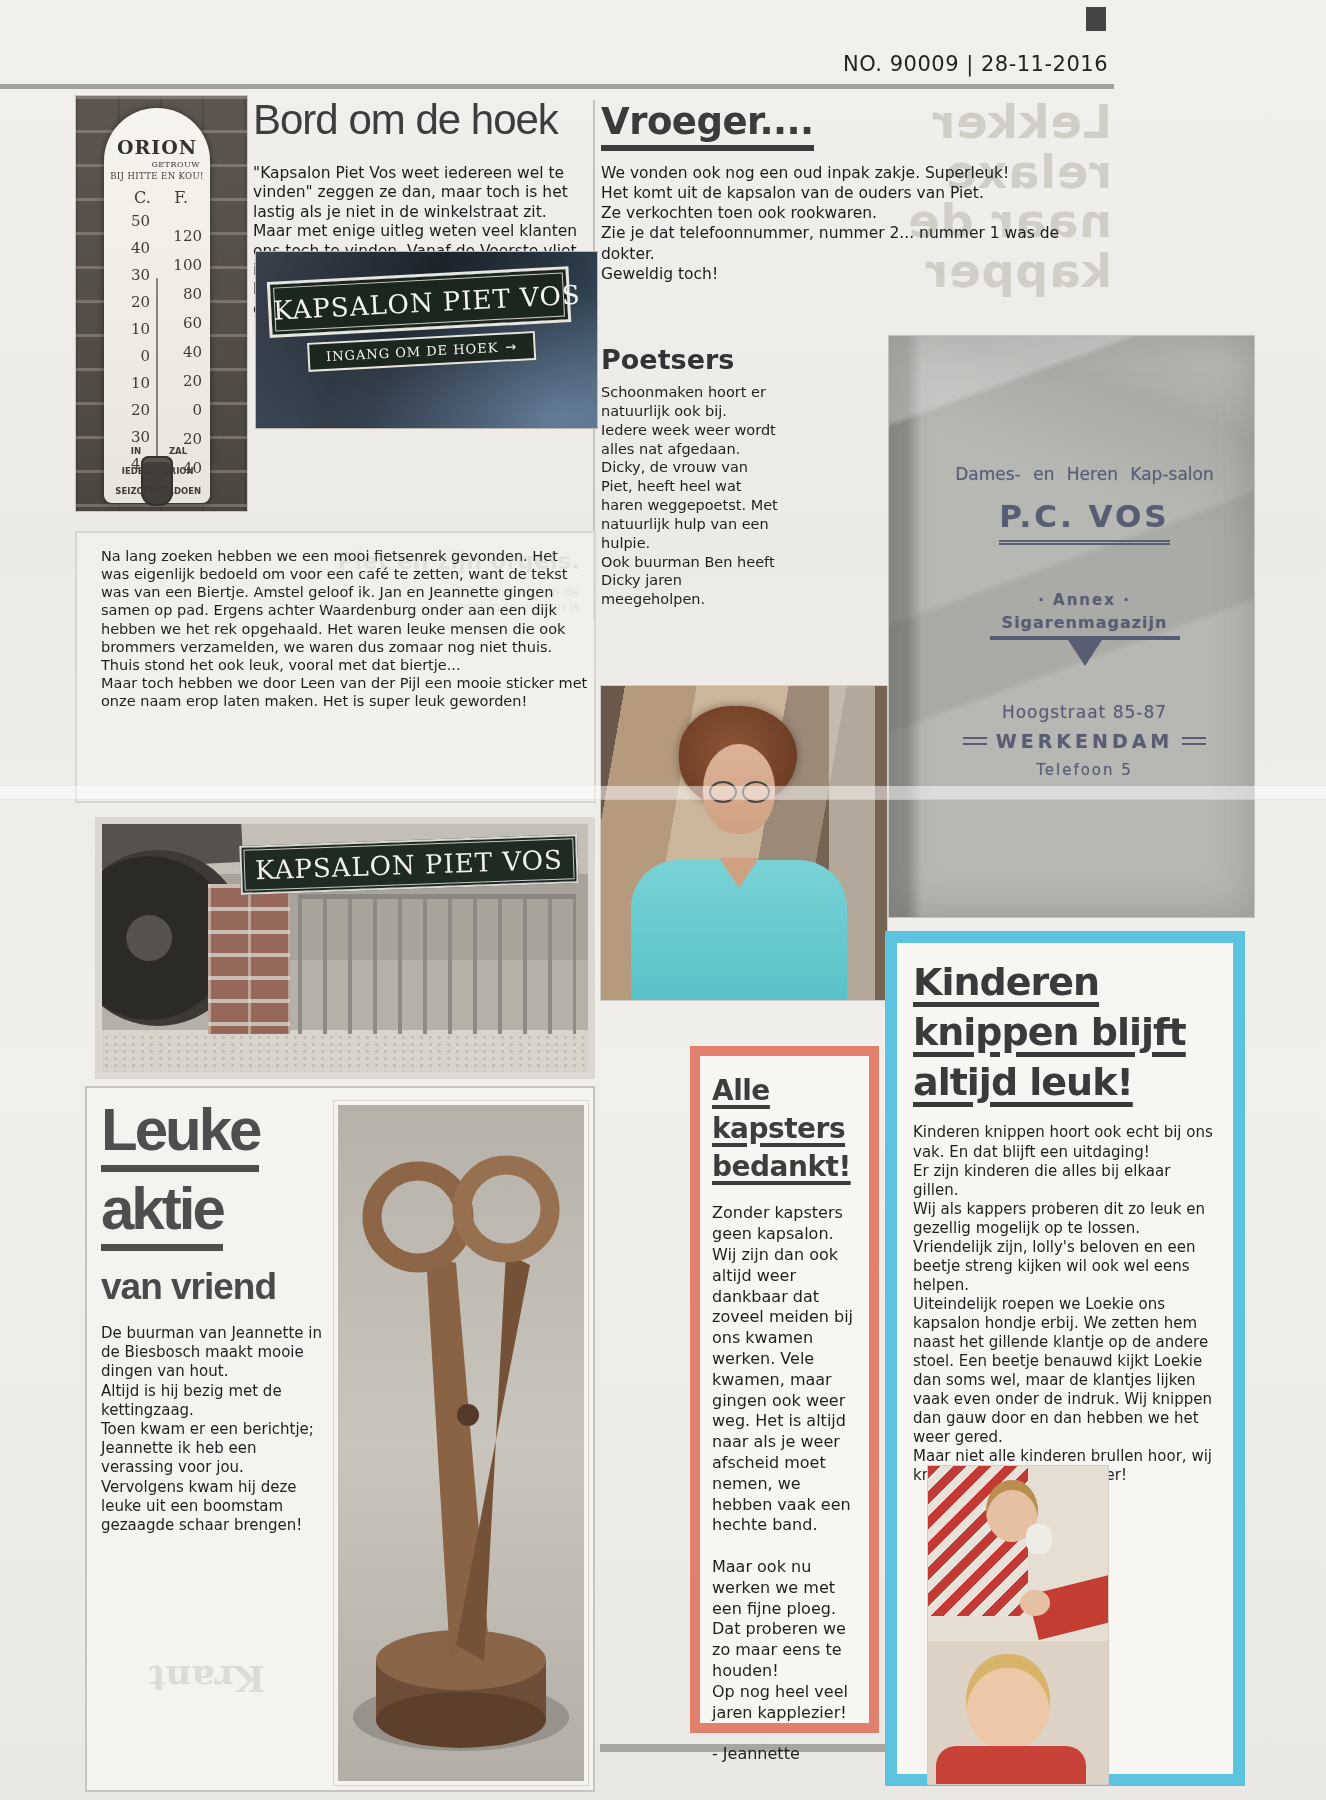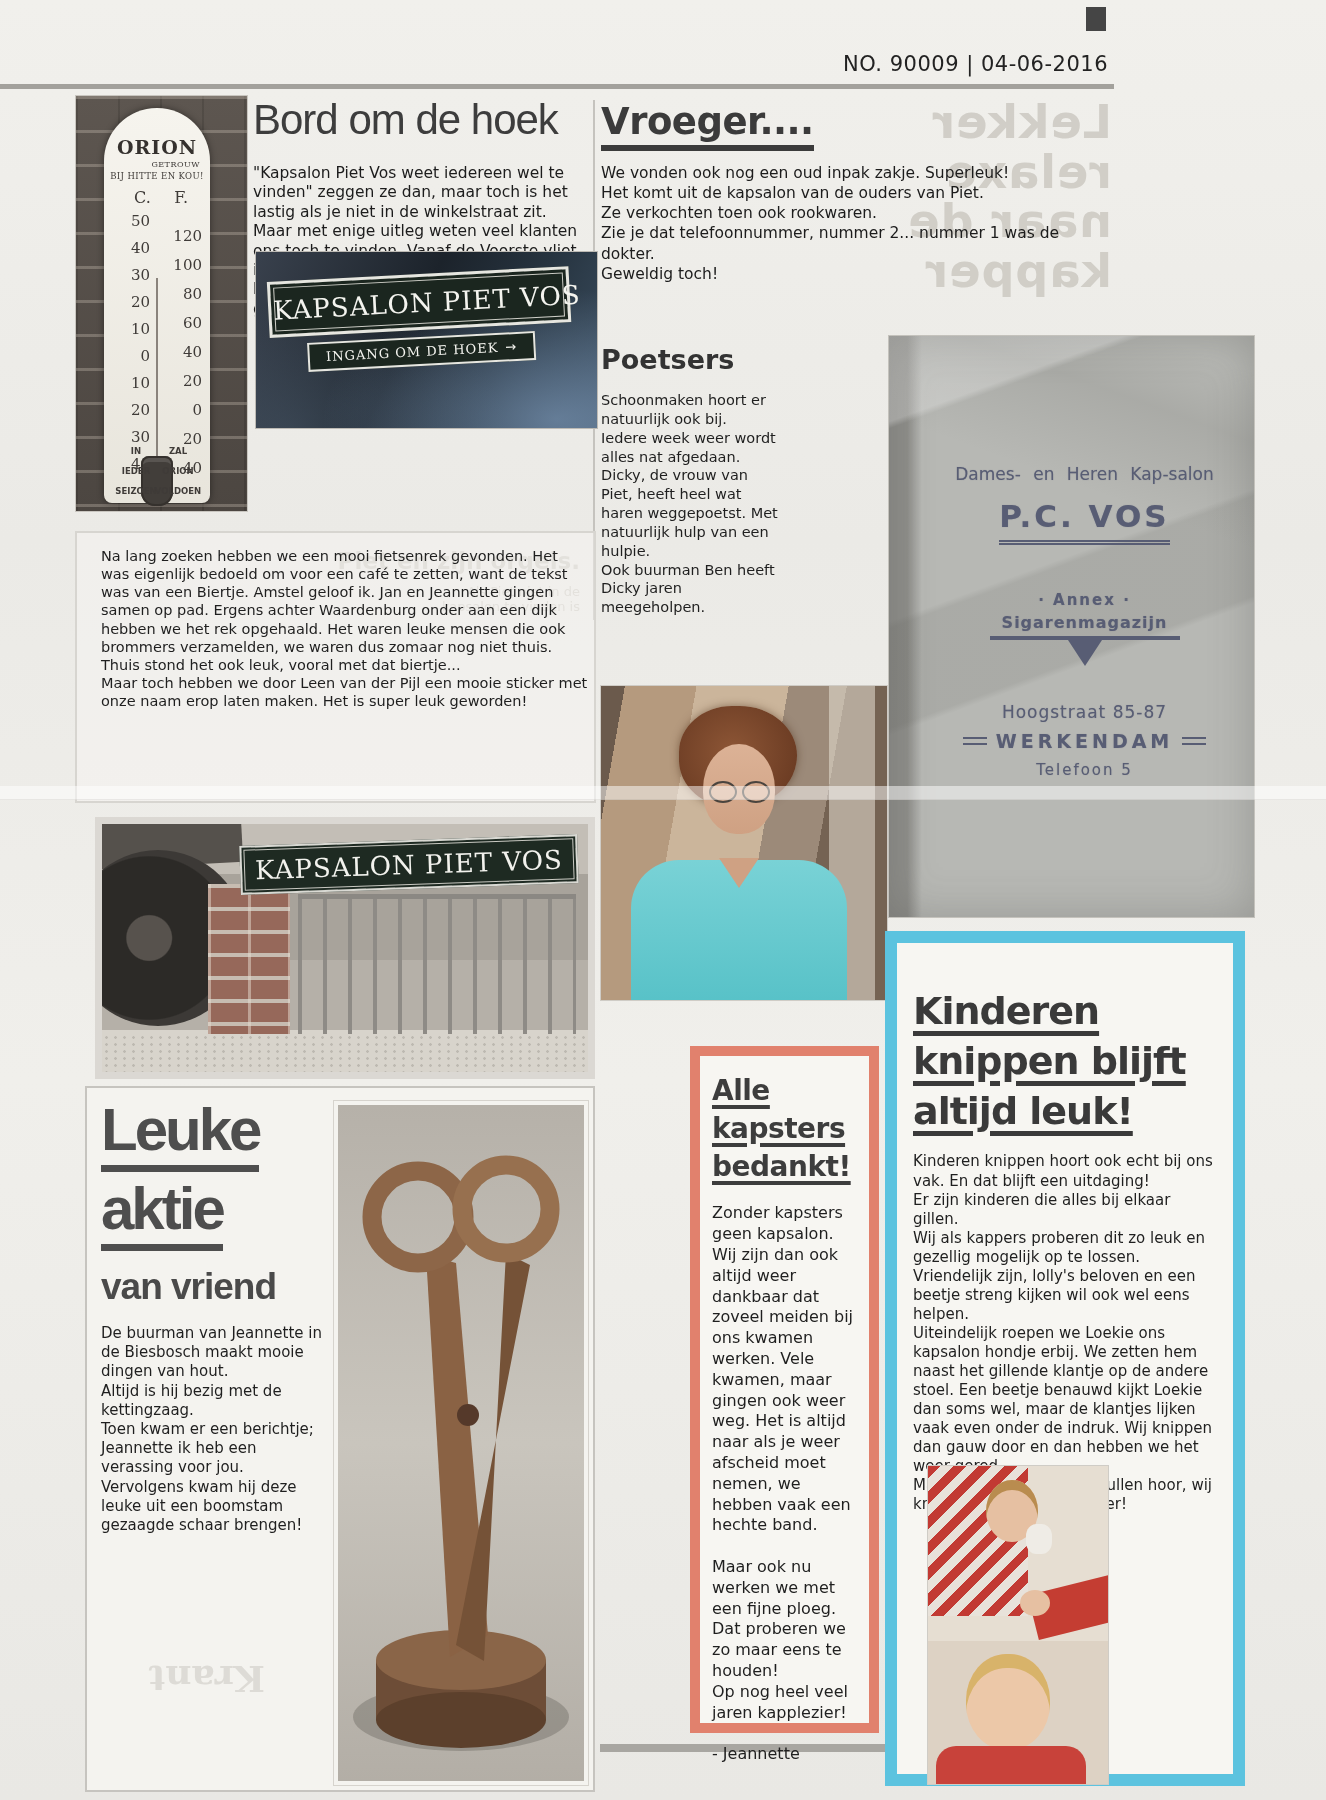--- a/index.html
+++ b/index.html
@@ -78,21 +78,21 @@
   .col-divider{position:absolute;left:593px;top:100px;width:2px;height:520px;background:#c5c3be;}
 
   
   .vroeger{position:absolute;left:601px;top:100px;width:516px;z-index:2;}
   .vroeger h2 span{display:inline-block;font-size:37px;font-weight:700;color:#3b3b3b;
                    border-bottom:6px solid #3b3b3b;padding-bottom:2px;letter-spacing:-.5px;}
   .vroeger p{margin-top:12px;line-height:1.3;}
 
   
   .poetsers{position:absolute;left:601px;top:344px;width:178px;z-index:2;}
-  .poetsers h3{font-size:27px;font-weight:700;color:#333;margin-bottom:16px;}
+  .poetsers h3{font-size:27px;font-weight:700;color:#333;margin-bottom:8px;}
   .poetsers p{font-size:14.5px;line-height:1.3;}
 
   
   .woman{position:absolute;left:600px;top:685px;width:278px;height:306px;overflow:hidden;border:1px solid #cfccc6;
      background:linear-gradient(100deg,#6b5a4c 0 7%,#b59a7e 7% 28%,#cbb59b 28% 55%,#9c8a79 55% 72%,#756353 72% 100%);}
   .woman .door{position:absolute;right:12px;top:0;width:46px;height:100%;background:rgba(232,226,214,.55);}
   .woman .hair{position:absolute;left:78px;top:20px;width:118px;height:102px;border-radius:48% 52% 55% 50%;
      background:radial-gradient(circle at 45% 45%,#8d5636,#6d3d24 75%);box-shadow:0 0 8px rgba(70,40,20,.5);}
   .woman .face{position:absolute;left:102px;top:58px;width:72px;height:90px;border-radius:50% 50% 46% 46%;
      background:linear-gradient(180deg,#dcb296,#cfa183);}
@@ -171,42 +171,42 @@
   .kapsters h2{font-size:28px;font-weight:700;color:#3d3d3d;letter-spacing:-.5px;line-height:1.35;
      text-decoration:underline;text-decoration-thickness:4px;text-underline-offset:5px;margin-bottom:18px;}
   .kapsters p{font-size:16px;line-height:1.3;}
 
   .mid-rule{position:absolute;left:600px;top:1744px;width:285px;height:8px;background:#a8a6a1;}
 
   
   .kinderen{position:absolute;left:885px;top:931px;width:360px;height:855px;box-sizing:border-box;
      border:12px solid #5cc3df;background:#f7f6f2;padding:14px 16px;z-index:2;}
   .kinderen h2{font-size:38px;font-weight:700;color:#3a3a3a;letter-spacing:-1px;line-height:1.32;
-     text-decoration:underline;text-decoration-thickness:5px;text-underline-offset:7px;margin-bottom:16px;margin-top:29px;}
+     text-decoration:underline;text-decoration-thickness:5px;text-underline-offset:7px;margin-bottom:16px;}
   .kinderen p{font-size:15px;line-height:1.27;}
   .kids{position:absolute;left:30px;top:522px;width:172px;height:310px;border:1px solid #cfccc6;overflow:hidden;
      background:linear-gradient(180deg,#e6ded2 0 55%,#ddd2c4 55%);}
   .kids .stripes{position:absolute;left:0;top:0;width:100px;height:150px;
      background:repeating-linear-gradient(135deg,#c23a33 0 9px,#e8e2da 9px 18px);}
   .kids .face1{position:absolute;left:58px;top:14px;width:52px;height:62px;border-radius:50%;
      background:#e6c0a2;box-shadow:inset 0 10px 0 #b98c4f;}
   .kids .cup{position:absolute;left:98px;top:58px;width:26px;height:30px;border-radius:40%;background:#efece6;}
   .kids .sleeve{position:absolute;right:-12px;top:118px;width:88px;height:46px;background:#c43d32;transform:rotate(-14deg);}
   .kids .hand{position:absolute;right:58px;top:124px;width:30px;height:26px;border-radius:50%;background:#e6c0a2;}
   .kids .face2{position:absolute;left:38px;bottom:34px;width:84px;height:96px;border-radius:48%;
      background:#ecc8a8;box-shadow:inset 0 14px 0 #d8b36a;}
   .kids .shirt2{position:absolute;left:8px;bottom:0;width:150px;height:38px;background:#c8423a;border-radius:20px 20px 0 0;}
 </style>
 </head>
 <body>
 
 <div class="page">
 
   <div class="corner-mark"></div>
-  <div class="issue-line">NO. 90009 | 04-06-2016</div>
+  <div class="issue-line">NO. 90009 | 28-11-2016</div>
   <div class="header-rule"></div>
 
   <div class="bleed bleed-lekker preline">Lekker
 relaxe
 naar de
 kapper</div>
   <div class="bleed bleed-orgels">
     <div class="bo-t">Piet en zijn orgels.</div>
     <div class="bo-s preline">Als Piet niet in de
 kapsalon te vinden is</div>

